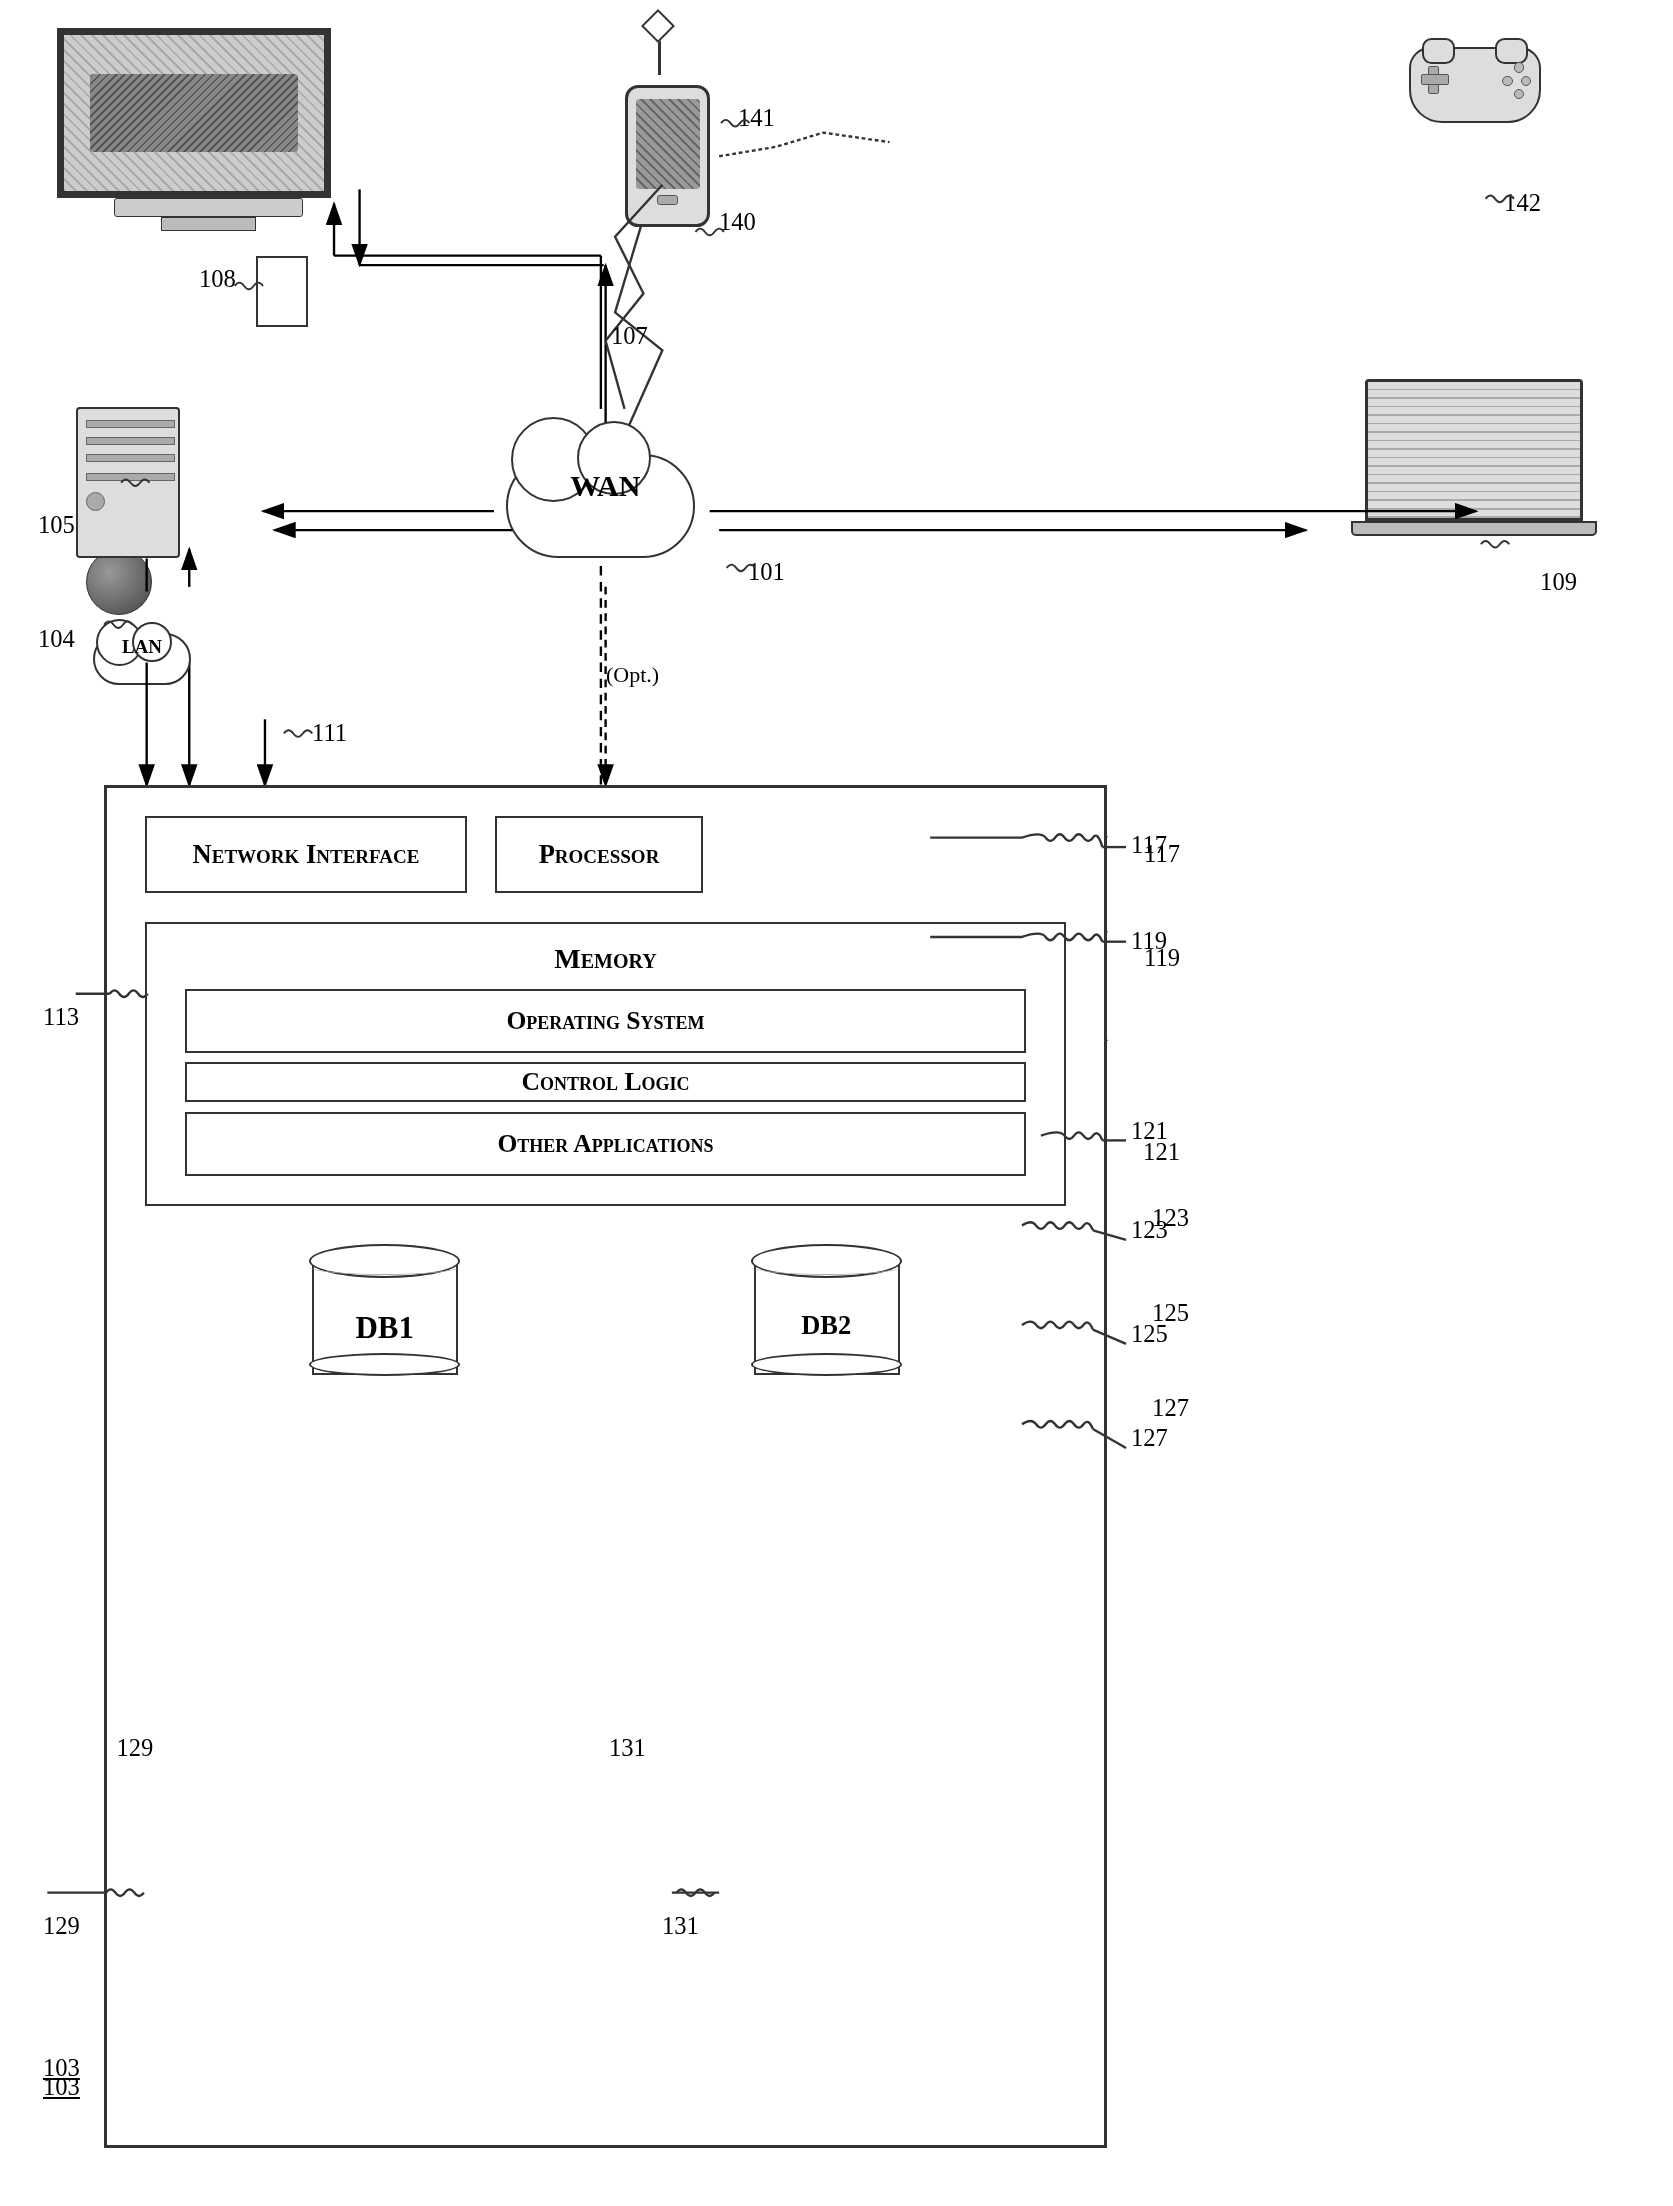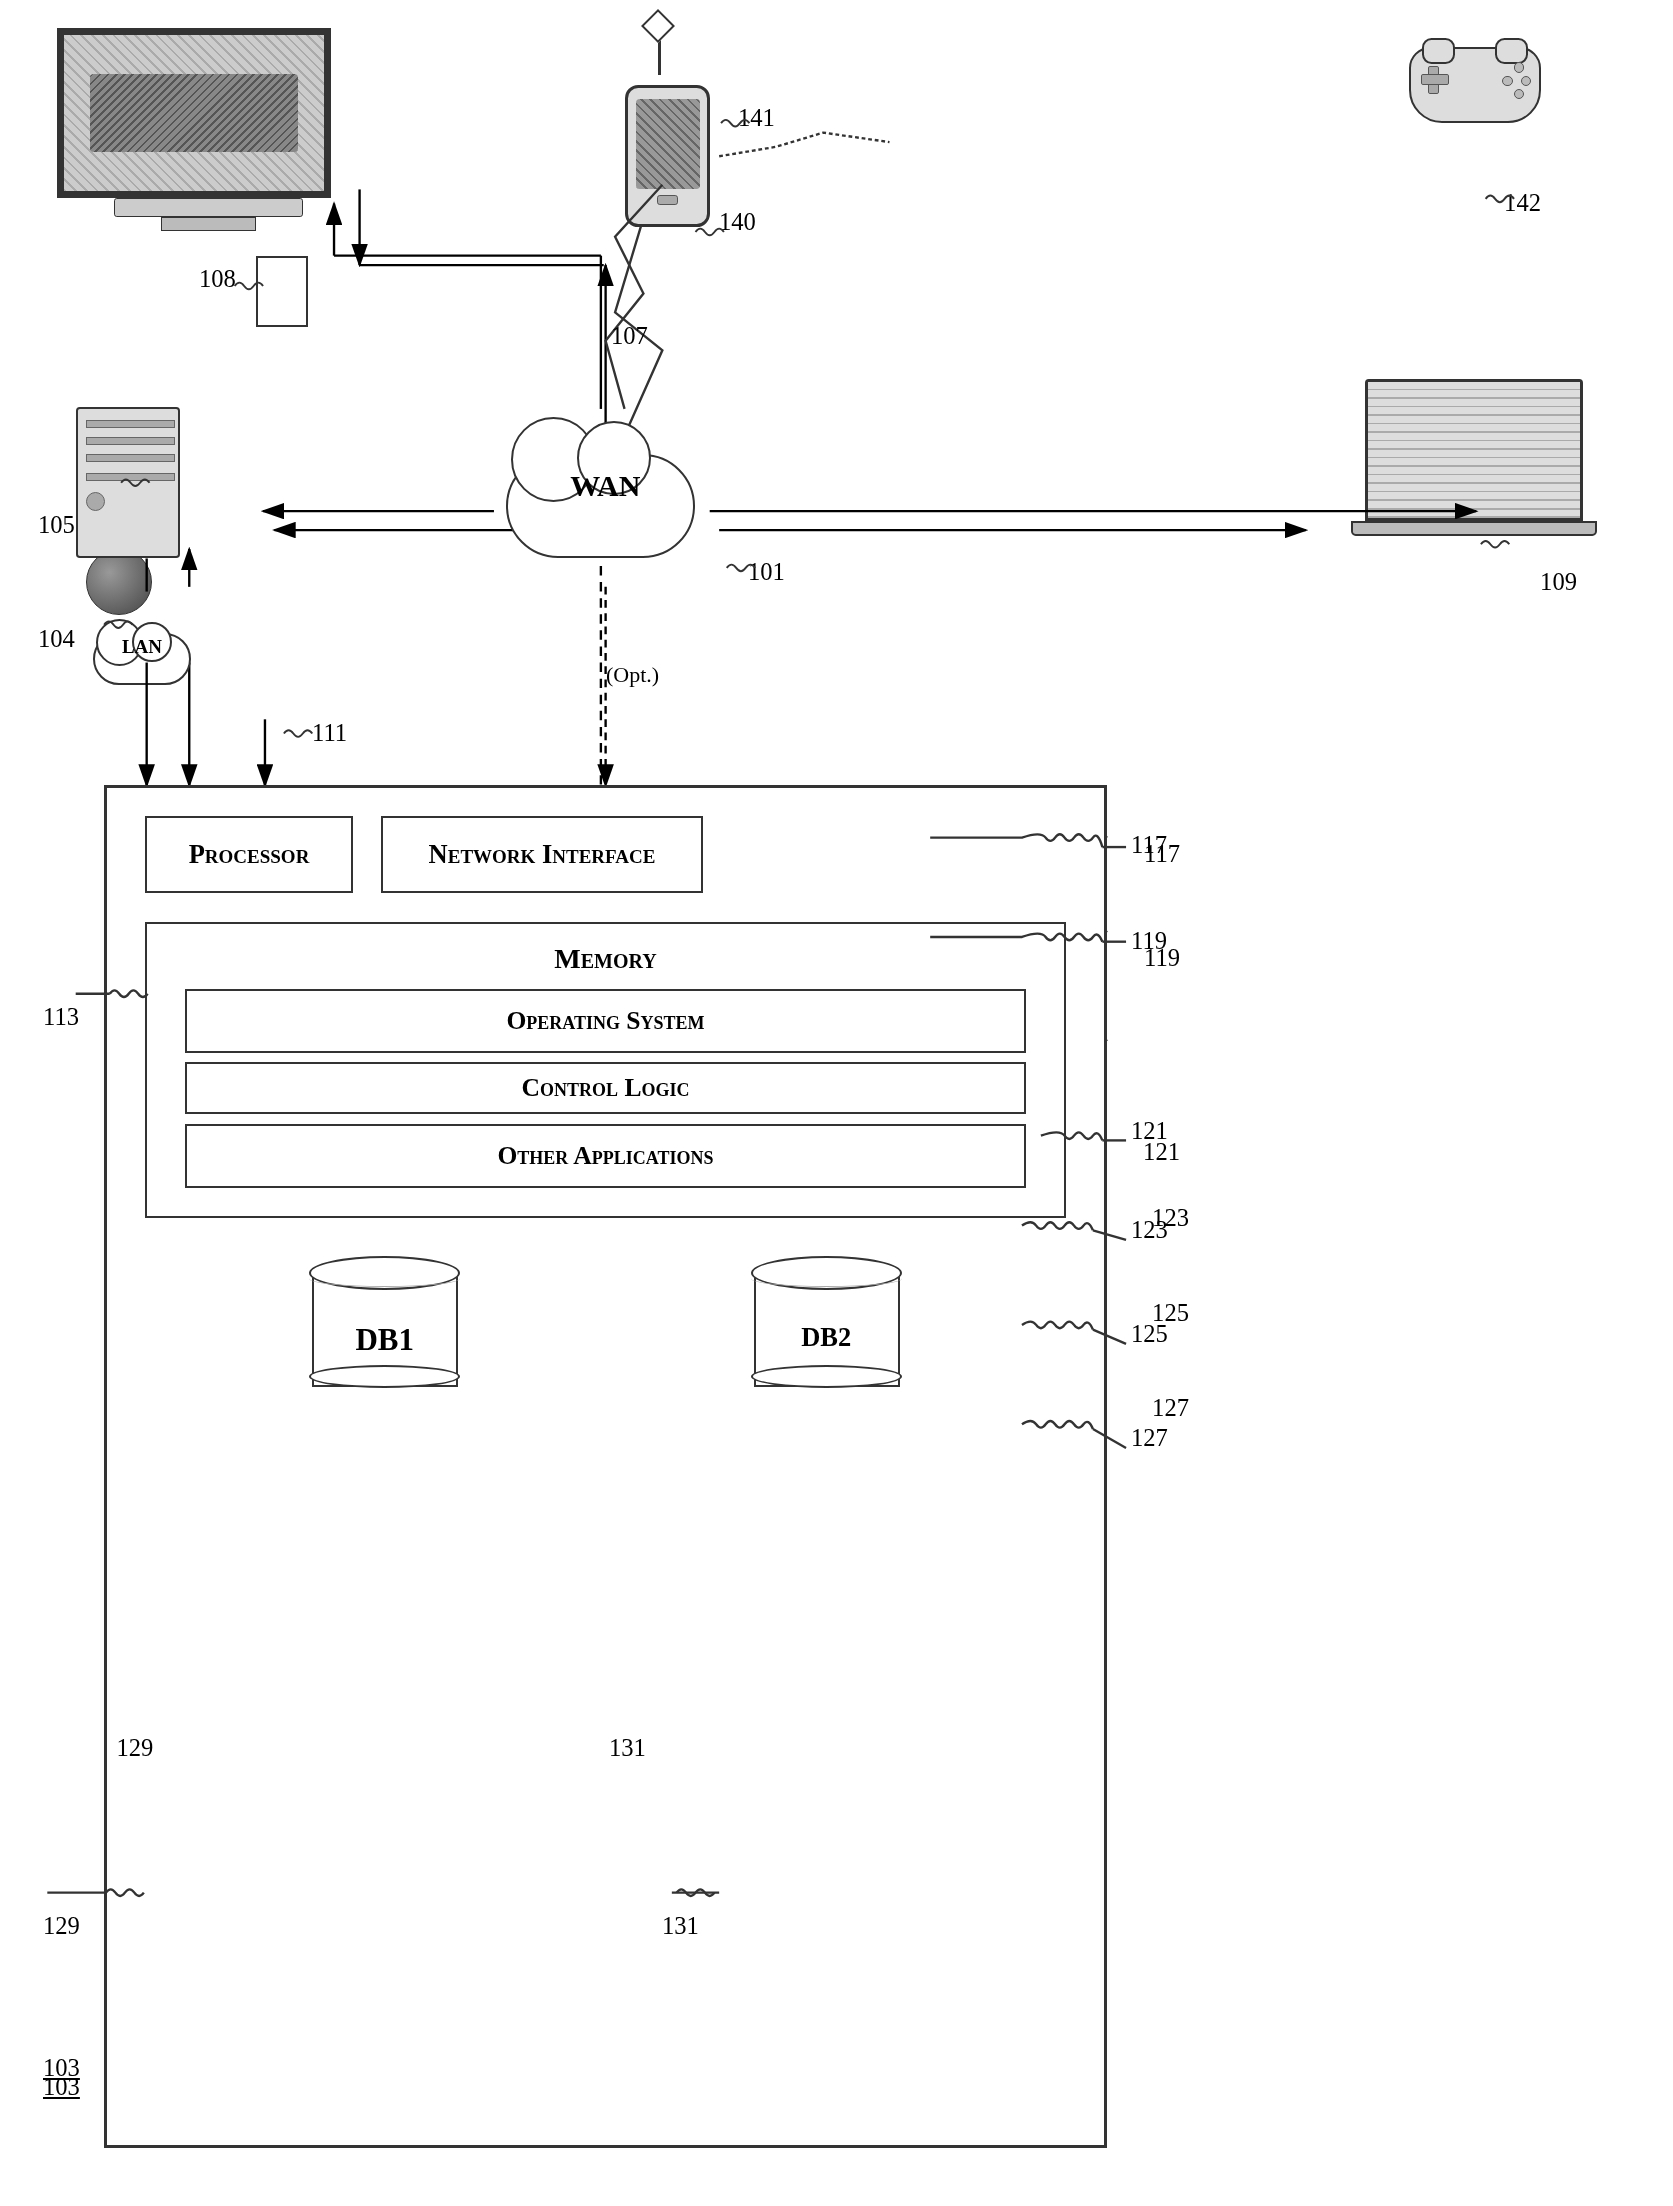--- a/index.html
+++ b/index.html
@@ -341,35 +341,35 @@
 
   <div class="ref-label" style="top:1003px; left:43px;">113</div>
 
   <div class="ref-label" style="top:662px; left:606px; font-size:22px; transform:rotate(0deg);">(Opt.)</div>
 
   <div class="ref-label underline" style="top:2054px; left:43px;">103</div>
 
   <div style="position:absolute; top:785px; left:104px; width:1003px; height:1363px; border:3.8px solid #333; background:#fff;">
 
     <div style="display:flex; gap:28px; padding:28px 38px 19px 38px; align-items:center;">
+      <div style="border:2.8px solid #333; padding:21px 33px; font-size:26.5px; font-variant:small-caps; font-weight:bold; min-width:322px; text-align:center;">Network Interface</div>
       <div style="border:2.8px solid #333; padding:21px 33px; font-size:26.5px; font-variant:small-caps; font-weight:bold; min-width:208px; text-align:center;">Processor</div>
-      <div style="border:2.8px solid #333; padding:21px 33px; font-size:26.5px; font-variant:small-caps; font-weight:bold; min-width:322px; text-align:center;">Network Interface</div>
     </div>
 
     <div class="ref-label" style="top:52px; right:-76px;">117</div>
 
 
     <div class="ref-label" style="top:156px; right:-76px;">119</div>
 
     <div style="margin:9.5px 38px 19px 38px; border:2.8px solid #333; padding:19px;">
       <div style="text-align:center; font-size:28px; font-variant:small-caps; font-weight:bold; margin-bottom:14px;">Memory</div>
 
       <div style="border:2.8px solid #333; padding:15px 28px; font-size:25.6px; font-variant:small-caps; font-weight:bold; margin:9.5px 19px; text-align:center;">Operating System</div>
 
-      <div style="border:2.8px solid #333; padding:9px 28px; font-size:25.6px; font-variant:small-caps; font-weight:bold; margin:9.5px 19px; text-align:center;">Control Logic</div>
+      <div style="border:2.8px solid #333; padding:3px 28px; font-size:25.6px; font-variant:small-caps; font-weight:bold; margin:9.5px 19px; text-align:center;">Control Logic</div>
 
       <div style="border:2.8px solid #333; padding:15px 36px; font-size:25.6px; font-variant:small-caps; font-weight:bold; margin:9.5px 19px; text-align:center;">Other Applications</div>
     </div>
 
     <div class="ref-label" style="top:350px; right:-76px;">121</div>
 
     <div class="ref-label" style="top:416px; right:-85px;">123</div>
 
     <div class="ref-label" style="top:511px; right:-85px;">125</div>
 

